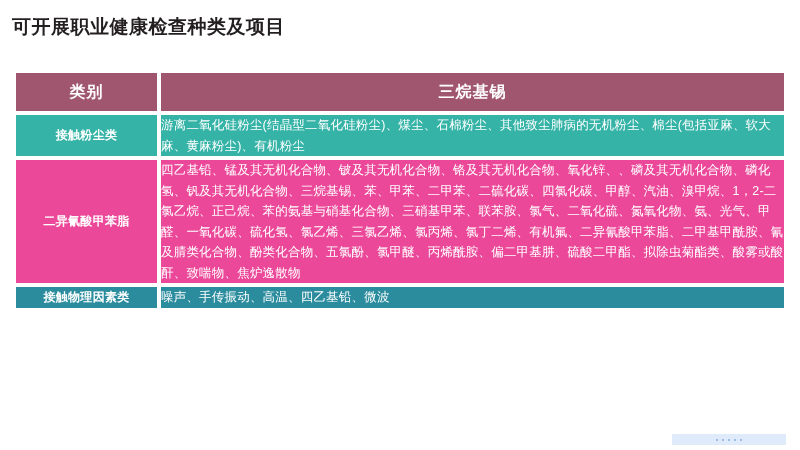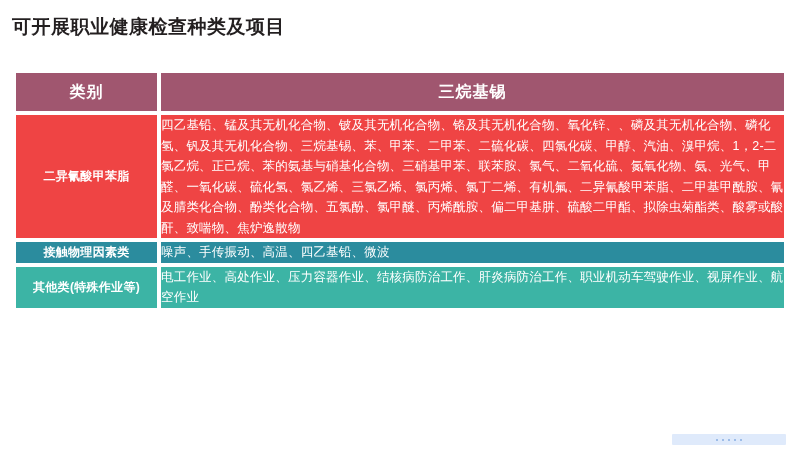--- a/index.html
+++ b/index.html
@@ -86,21 +86,21 @@
     line-height: 20.5px;
     text-align: left;
     padding: 7px 9px 7px 10px;
     letter-spacing: 0.2px;
   }
 
   
   .row-dust     .cat-cell,
   .row-dust     .item-cell { background: #34b3a6; }
   .row-chemical .cat-cell,
-  .row-chemical .item-cell { background: #ef4444; }
+  .row-chemical .item-cell { background: #ec4899; }
   .row-physical .cat-cell,
   .row-physical .item-cell { background: #2b8c9e; }
   .row-other    .cat-cell,
   .row-other    .item-cell { background: #3cb4a5; }
 
   
   .bottom-widget {
     position: absolute;
     left: 672px;
     top: 434px;
@@ -137,31 +137,31 @@
         <col class="col-category">
         <col class="col-items">
       </colgroup>
       <thead>
         <tr>
           <th class="hdr-cell">类别</th>
           <th class="hdr-cell">三烷基锡</th>
         </tr>
       </thead>
       <tbody>
+        <tr class="row-dust">
+          <td class="cat-cell">接触粉尘类</td>
+          <td class="item-cell">游离二氧化硅粉尘(结晶型二氧化硅粉尘)、煤尘、石棉粉尘、其他致尘肺病的无机粉尘、棉尘(包括亚麻、软大麻、黄麻粉尘)、有机粉尘</td>
+        </tr>
         <tr class="row-chemical">
           <td class="cat-cell">二异氰酸甲苯脂</td>
           <td class="item-cell">四乙基铅、锰及其无机化合物、铍及其无机化合物、铬及其无机化合物、氧化锌、、磷及其无机化合物、磷化氢、钒及其无机化合物、三烷基锡、苯、甲苯、二甲苯、二硫化碳、四氯化碳、甲醇、汽油、溴甲烷、1，2-二氯乙烷、正己烷、苯的氨基与硝基化合物、三硝基甲苯、联苯胺、氯气、二氧化硫、氮氧化物、氨、光气、甲醛、一氧化碳、硫化氢、氯乙烯、三氯乙烯、氯丙烯、氯丁二烯、有机氟、二异氰酸甲苯脂、二甲基甲酰胺、氰及腈类化合物、酚类化合物、五氯酚、氯甲醚、丙烯酰胺、偏二甲基肼、硫酸二甲酯、拟除虫菊酯类、酸雾或酸酐、致喘物、焦炉逸散物</td>
         </tr>
         <tr class="row-physical">
           <td class="cat-cell">接触物理因素类</td>
           <td class="item-cell">噪声、手传振动、高温、四乙基铅、微波</td>
-        </tr>
-        <tr class="row-other">
-          <td class="cat-cell">其他类(特殊作业等)</td>
-          <td class="item-cell">电工作业、高处作业、压力容器作业、结核病防治工作、肝炎病防治工作、职业机动车驾驶作业、视屏作业、航空作业</td>
         </tr>
       </tbody>
     </table>
   </div>
 
   <div class="bottom-widget">
     <span class="dots">
       <i></i>
         <i></i>
         <i></i>

